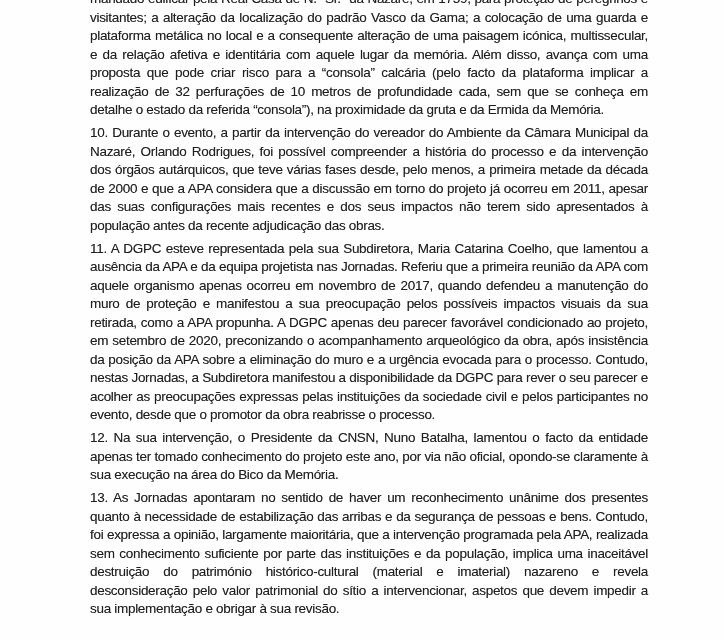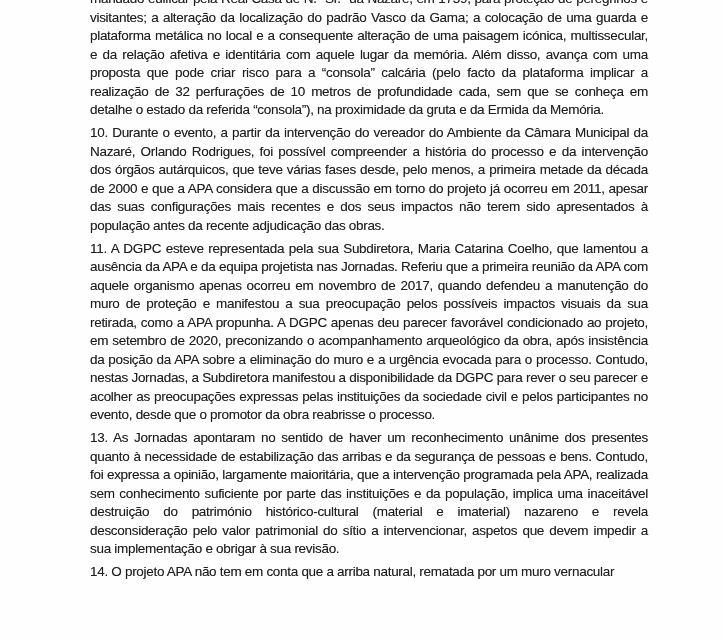--- a/index.html
+++ b/index.html
@@ -38,16 +38,16 @@
   }
 </style>
 </head>
 <body>
 
 <div class="page">
   <div class="text-block">
     <p>mandado edificar pela Real Casa de N.ª Sr.ª da Nazaré, em 1759, para proteção de peregrinos e visitantes; a alteração da localização do padrão Vasco da Gama; a colocação de uma guarda e plataforma metálica no local e a consequente alteração de uma paisagem icónica, multissecular, e da relação afetiva e identitária com aquele lugar da memória. Além disso, avança com uma proposta que pode criar risco para a “consola” calcária (pelo facto da plataforma implicar a realização de 32 perfurações de 10 metros de profundidade cada, sem que se conheça em detalhe o estado da referida “consola”), na proximidade da gruta e da Ermida da Memória.</p>
     <p>10. Durante o evento, a partir da intervenção do vereador do Ambiente da Câmara Municipal da Nazaré, Orlando Rodrigues, foi possível compreender a história do processo e da intervenção dos órgãos autárquicos, que teve várias fases desde, pelo menos, a primeira metade da década de 2000 e que a APA considera que a discussão em torno do projeto já ocorreu em 2011, apesar das suas configurações mais recentes e dos seus impactos não terem sido apresentados à população antes da recente adjudicação das obras.</p>
     <p>11. A DGPC esteve representada pela sua Subdiretora, Maria Catarina Coelho, que lamentou a ausência da APA e da equipa projetista nas Jornadas. Referiu que a primeira reunião da APA com aquele organismo apenas ocorreu em novembro de 2017, quando defendeu a manutenção do muro de proteção e manifestou a sua preocupação pelos possíveis impactos visuais da sua retirada, como a APA propunha. A DGPC apenas deu parecer favorável condicionado ao projeto, em setembro de 2020, preconizando o acompanhamento arqueológico da obra, após insistência da posição da APA sobre a eliminação do muro e a urgência evocada para o processo. Contudo, nestas Jornadas, a Subdiretora manifestou a disponibilidade da DGPC para rever o seu parecer e acolher as preocupações expressas pelas instituições da sociedade civil e pelos participantes no evento, desde que o promotor da obra reabrisse o processo.</p>
+    <p>12. Na sua intervenção, o Presidente da CNSN, Nuno Batalha, lamentou o facto da entidade apenas ter tomado conhecimento do projeto este ano, por via não oficial, opondo-se claramente à sua execução na área do Bico da Memória.</p>
     <p>13. As Jornadas apontaram no sentido de haver um reconhecimento unânime dos presentes quanto à necessidade de estabilização das arribas e da segurança de pessoas e bens. Contudo, foi expressa a opinião, largamente maioritária, que a intervenção programada pela APA, realizada sem conhecimento suficiente por parte das instituições e da população, implica uma inaceitável destruição do património histórico-cultural (material e imaterial) nazareno e revela desconsideração pelo valor patrimonial do sítio a intervencionar, aspetos que devem impedir a sua implementação e obrigar à sua revisão.</p>
-    <p>14. O projeto APA não tem em conta que a arriba natural, rematada por um muro vernacular</p>
   </div>
 </div>
 
 </body></html>

